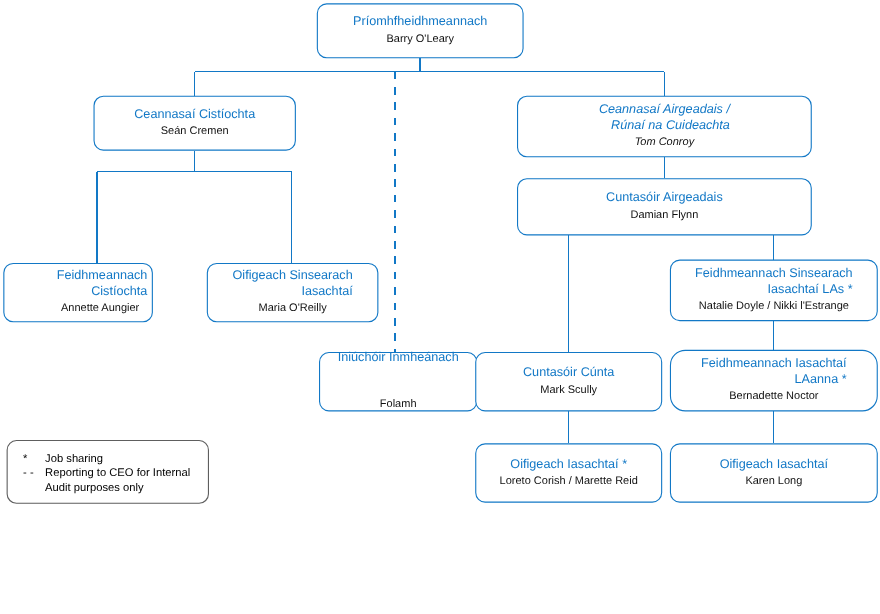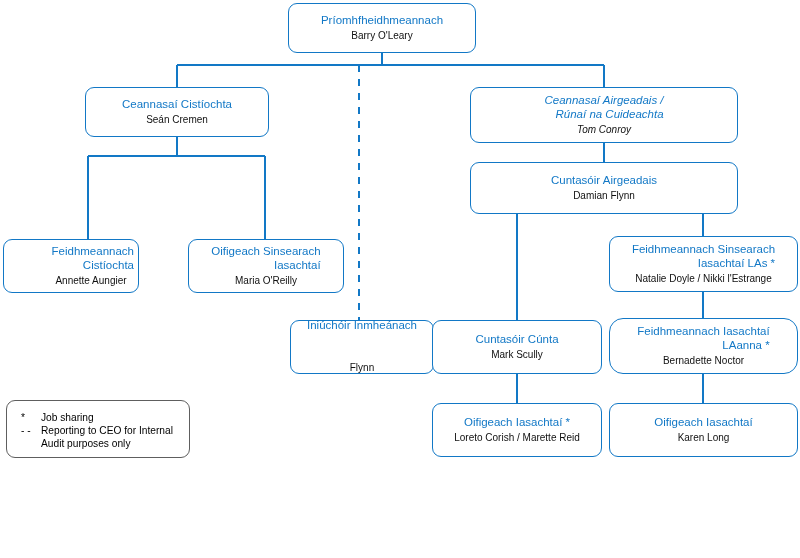--- a/index.html
+++ b/index.html
@@ -151,21 +151,21 @@
   </div>
 
   <div class="node" style="left:609px; top:236px; width:189px; height:56px;">
     <div class="title">Feidhmeannach Sinsearach
 Iasachtaí LAs *</div>
     <div class="person">Natalie Doyle / Nikki l'Estrange</div>
   </div>
 
   <div class="node" style="left:290px; top:320px; width:144px; height:54px;gap:27px;">
     <div class="title">Iniúchóir Inmheánach</div>
-    <div class="person">Flynn</div>
+    <div class="person">Folamh</div>
   </div>
 
   <div class="node" style="left:432px; top:320px; width:170px; height:54px;">
     <div class="title">Cuntasóir Cúnta</div>
     <div class="person">Mark Scully</div>
   </div>
 
   <div class="node" style="left:609px; top:318px; width:189px; height:56px;border-radius:14px;">
     <div class="title">Feidhmeannach Iasachtaí
 LAanna *</div>

